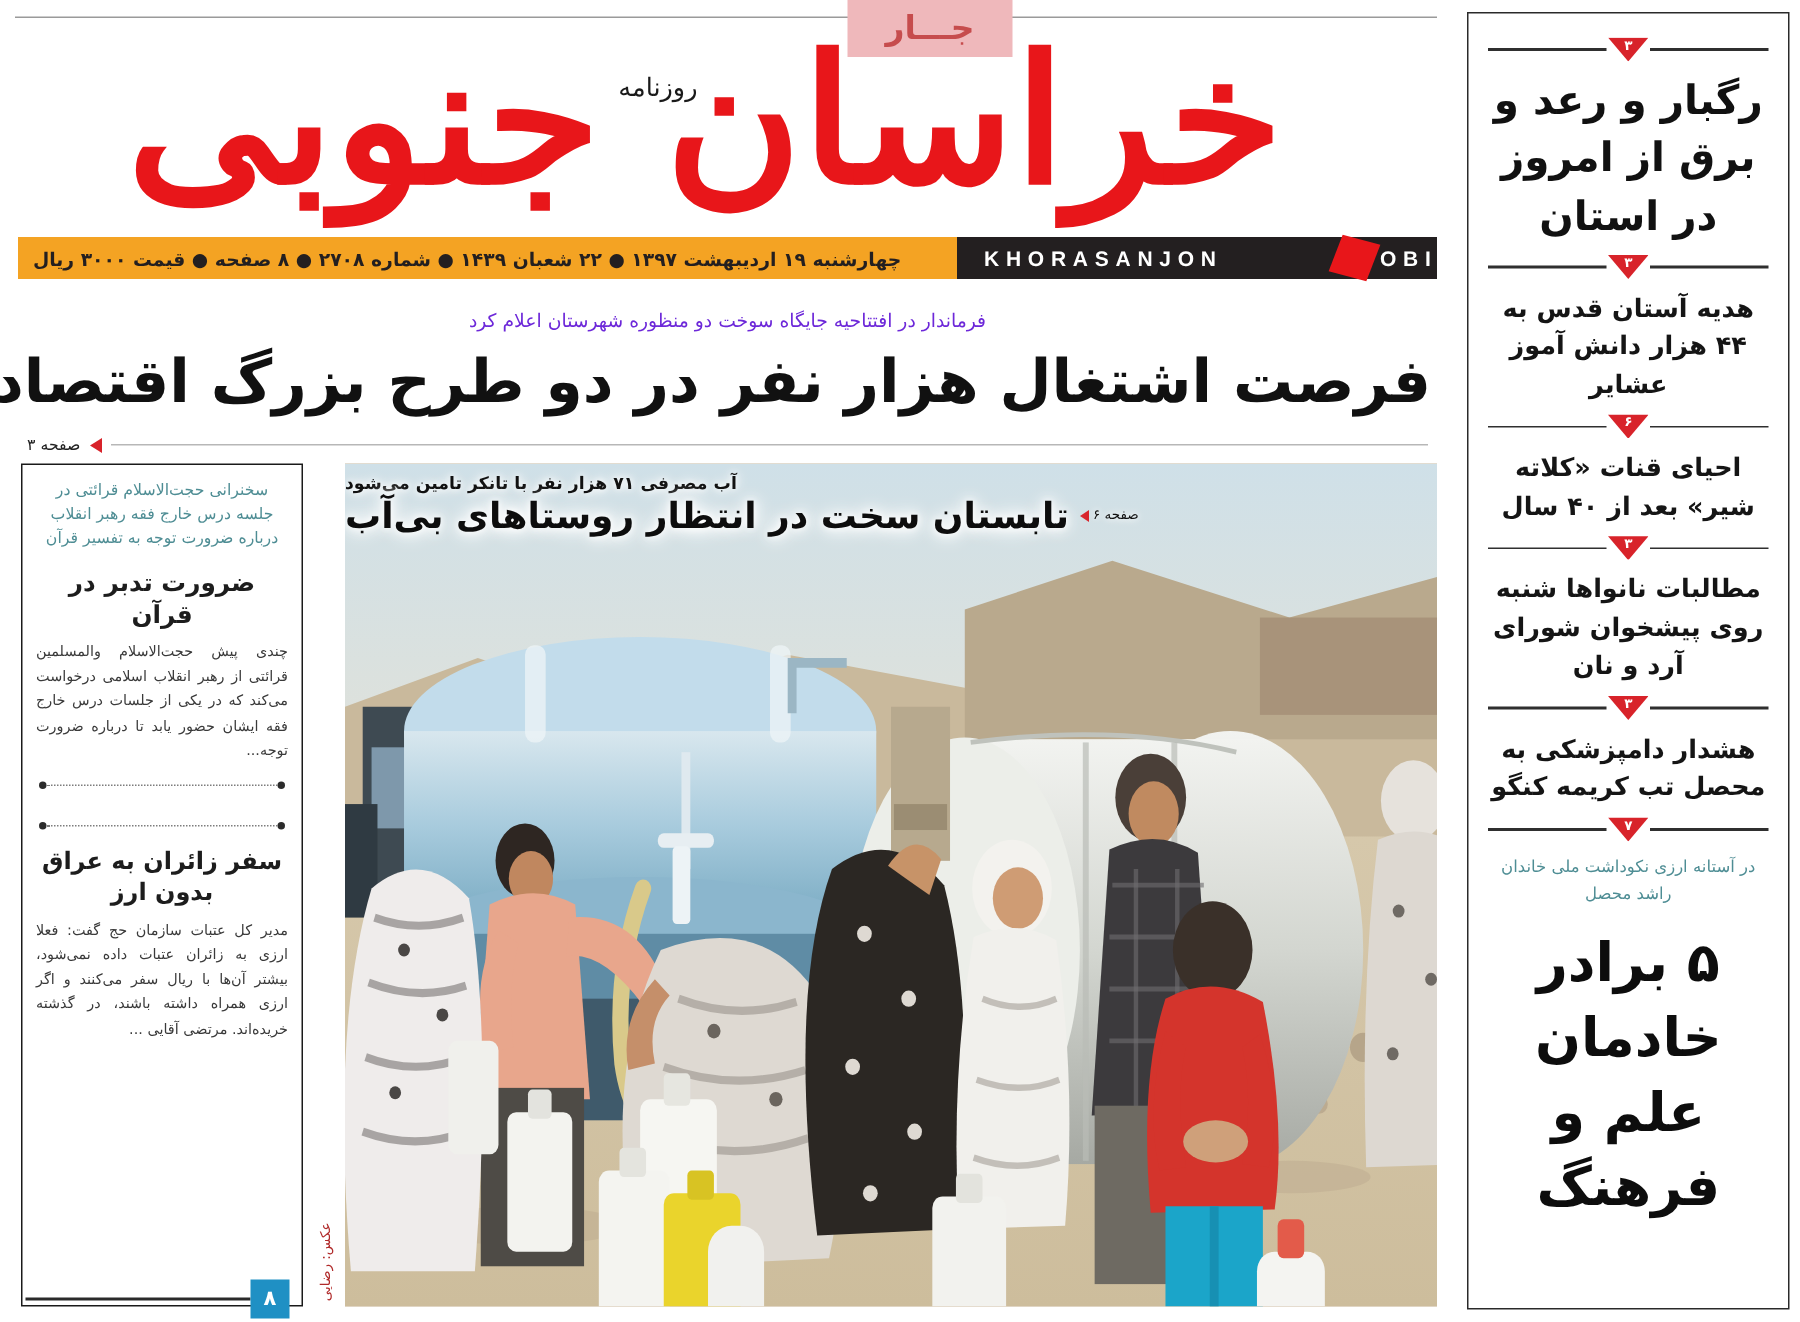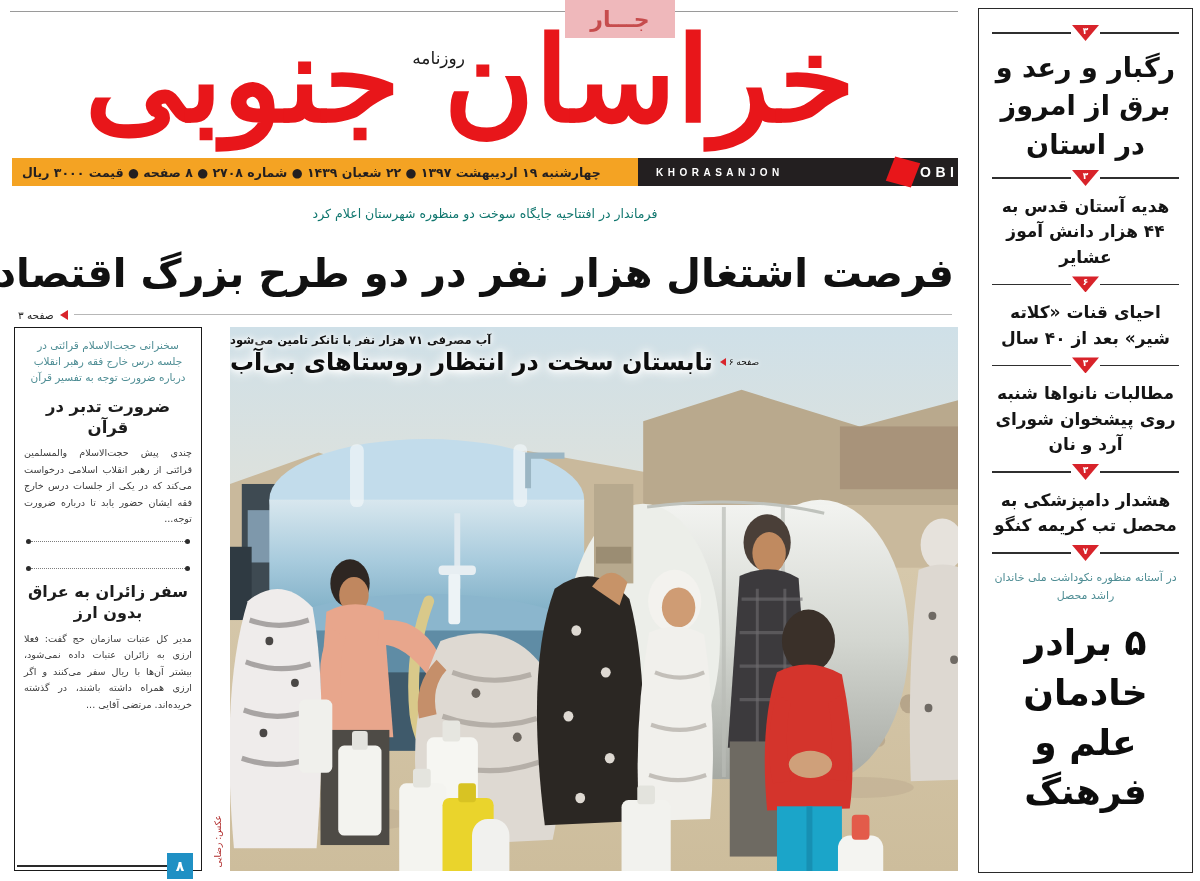--- a/index.html
+++ b/index.html
@@ -102,21 +102,21 @@
   .band-latin {
     flex: 0 0 auto;
     position: relative;
     height: 28px;
     background: #231f20;
     width: 320px;
     display: flex; align-items: center;
     direction: ltr;
   }
   .band-latin .lat-a {
-    color: #fff; font-size: 10px; font-weight: bold;
+    color: #fff; font-size: 14px; font-weight: bold;
     letter-spacing: 4.5px; padding-left: 18px;
     font-family: "Liberation Sans", sans-serif;
   }
   .band-diamond {
     position: absolute;
     left: 252px; top: 1px;
     width: 26px; height: 26px;
     background: #e8161a;
     transform: rotate(15deg) skewX(-6deg);
   }
@@ -129,23 +129,23 @@
     font-family: "Liberation Sans", sans-serif;
     direction: ltr;
   }
 
   
   .lead {
     padding: 6px 16px 0 16px;
     text-align: center;
   }
   .lead-kicker {
-    color: #0f766e;
+    color: #6d28d9;
     font-size: 12.5px;
-    margin-bottom: 30px;
+    margin-bottom: 12px;
     font-weight: normal;
   }
   .lead-title {
     color: #111;
     font-size: 40px;
     font-weight: bold;
     line-height: 1.12;
     letter-spacing: -0.5px;
     white-space: nowrap;
   }
@@ -690,21 +690,21 @@
 
       <div class="side-sep">
         <div class="sline"></div>
         <div class="side-tri">
           <div class="shape"></div>
           <div class="num">۷</div>
         </div>
         <div class="sline"></div>
       </div>
       <div class="side-item">
-        <div class="side-kicker">در آستانه منظوره نکوداشت ملی خاندان راشد محصل</div>
+        <div class="side-kicker">در آستانه ارزی نکوداشت ملی خاندان راشد محصل</div>
         <div class="side-big">۵ برادر خادمان علم و فرهنگ</div>
       </div>
 
       <div class="grow"></div>
     </div>
   </div>
 
 </div>
 
 </body></html>

